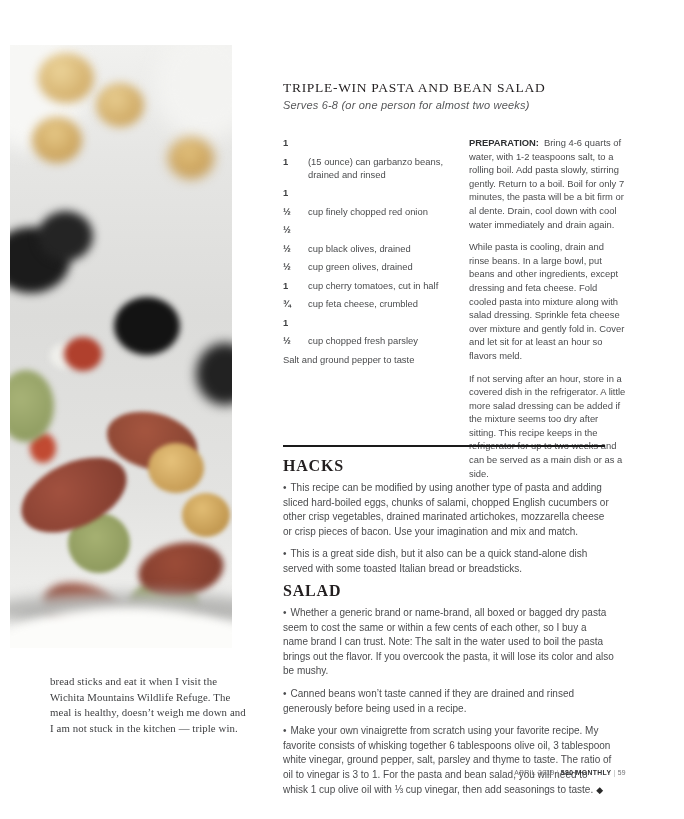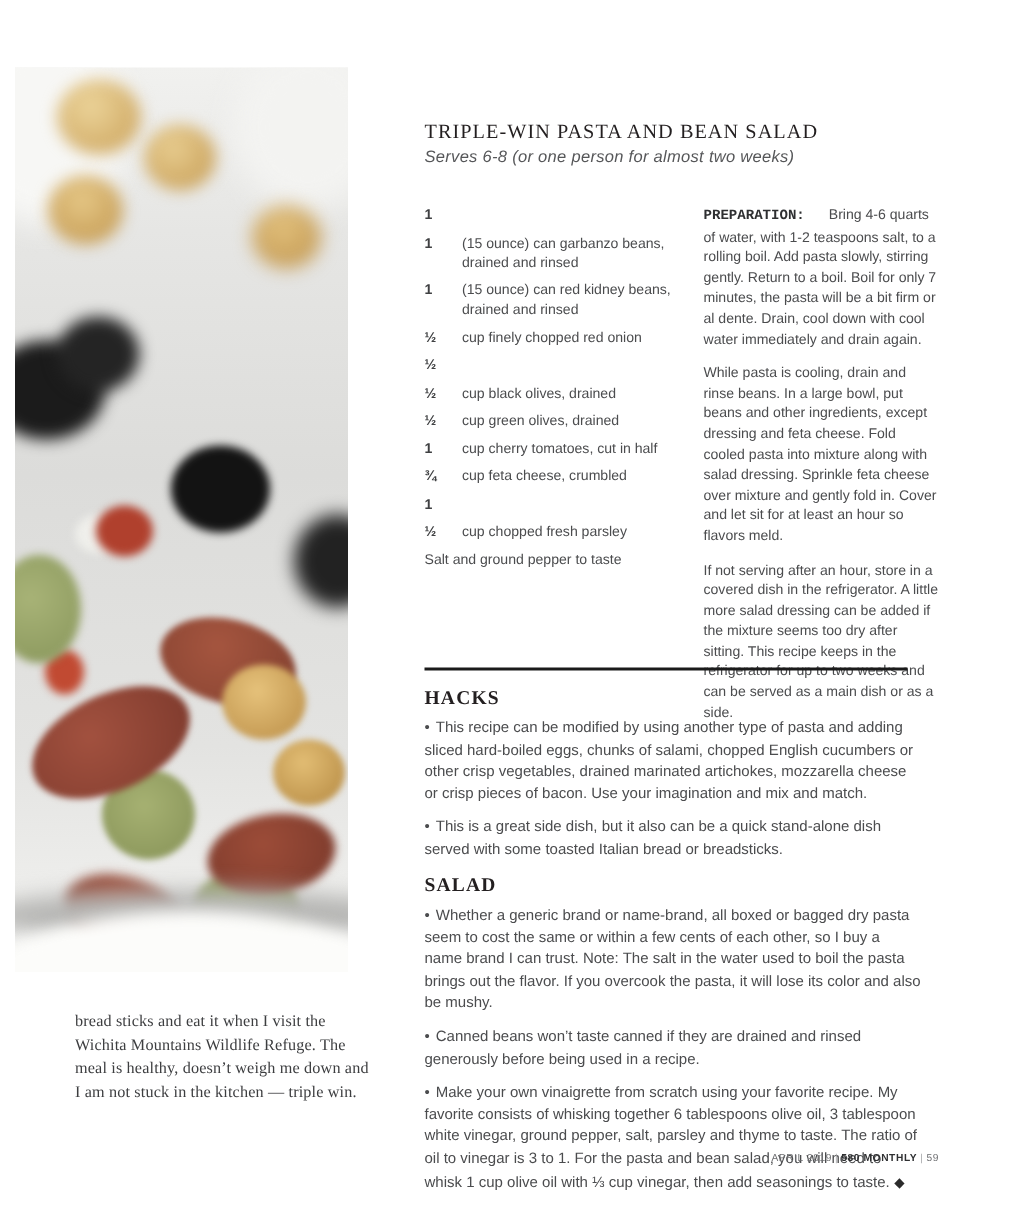--- a/index.html
+++ b/index.html
@@ -26,30 +26,30 @@
   
   .columns{position:absolute;left:283px;top:136px;width:343px;display:flex;}
   .ing-col{width:186px;flex:none;}
   .prep-col{width:157px;flex:none;}
   .ing-row{display:grid;grid-template-columns:25px 1fr;margin-bottom:5.5px;
     font-size:9.4px;line-height:13px;color:#4b4c4e;}
   .ing-qty{font-weight:700;color:#3f4042;}
   .ing-desc{padding-right:8px;}
   .seasoning{font-size:9.4px;line-height:13px;margin-top:3px;color:#4b4c4e;}
   .prep-p{font-size:9.4px;line-height:13.6px;margin:0 0 9px 0;color:#4b4c4e;}
-  .prep-label{font-weight:700;color:#2e2f31;margin-right:16px;font-family:Liberation Mono, monospace;}
+  .prep-label{font-weight:700;color:#2e2f31;margin-right:5px;}
   
   .section-rule{position:absolute;left:283px;top:445px;width:322px;height:1.5px;background:#1a1a1a;}
   
   .section{position:absolute;left:283px;width:331px;}
   .section.hacks{top:457px;}
   .section.tips{top:582px;}
   .section-heading{
     font-family:"Liberation Serif",serif;font-weight:700;
-    font-size:13px;letter-spacing:0.8px;color:#231f20;margin:0 0 6px 0;
+    font-size:16px;letter-spacing:0.8px;color:#231f20;margin:0 0 6px 0;
   }
   .bullet-p{font-size:10px;line-height:14.6px;margin:0 0 8px 0;color:#4b4c4e;}
   .bullet-mark{margin-right:4px;}
   .end-diamond{font-size:9px;color:#2b2b2b;margin-left:3px;}
   
   .article-text{
     position:absolute;left:50px;top:674px;width:196px;
     font-family:"Liberation Serif",serif;font-size:10.8px;line-height:15.6px;
     color:#3d3e40;letter-spacing:0.1px;
   }
@@ -109,21 +109,20 @@
   <div class="ing-col">
     <div class="ing-row">
       <span class="ing-qty">1</span>
     </div>
     <div class="ing-row">
       <span class="ing-qty">1</span>
       <span class="ing-desc">(15 ounce) can garbanzo beans, drained and rinsed</span>
     </div>
     <div class="ing-row">
       <span class="ing-qty">1</span>
-      <span class="ing-desc">(15 ounce) can red kidney beans, drained and rinsed</span>
     </div>
     <div class="ing-row">
       <span class="ing-qty">½</span>
       <span class="ing-desc">cup finely chopped red onion</span>
     </div>
     <div class="ing-row">
       <span class="ing-qty">½</span>
     </div>
     <div class="ing-row">
       <span class="ing-qty">½</span>

